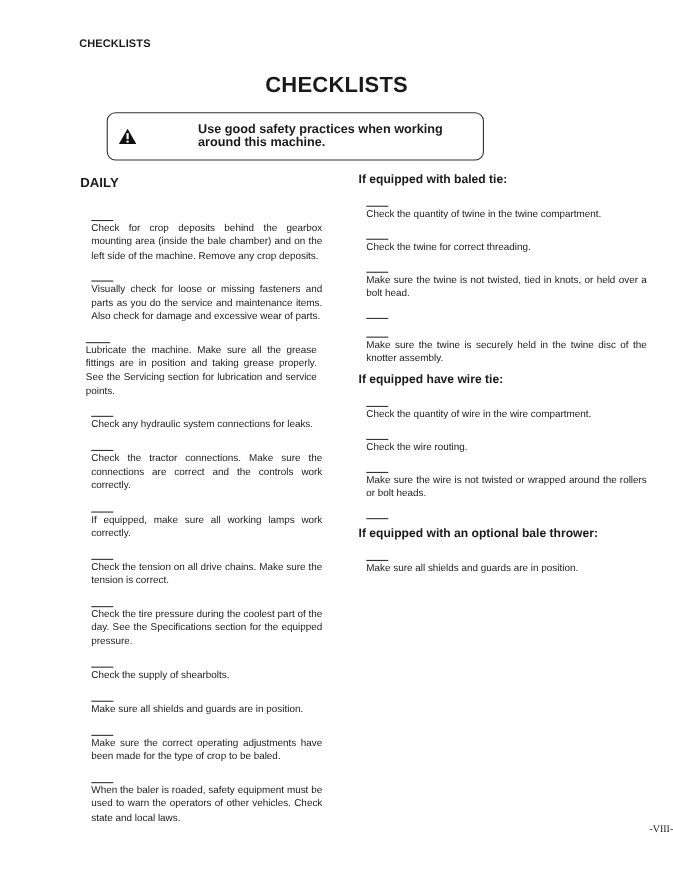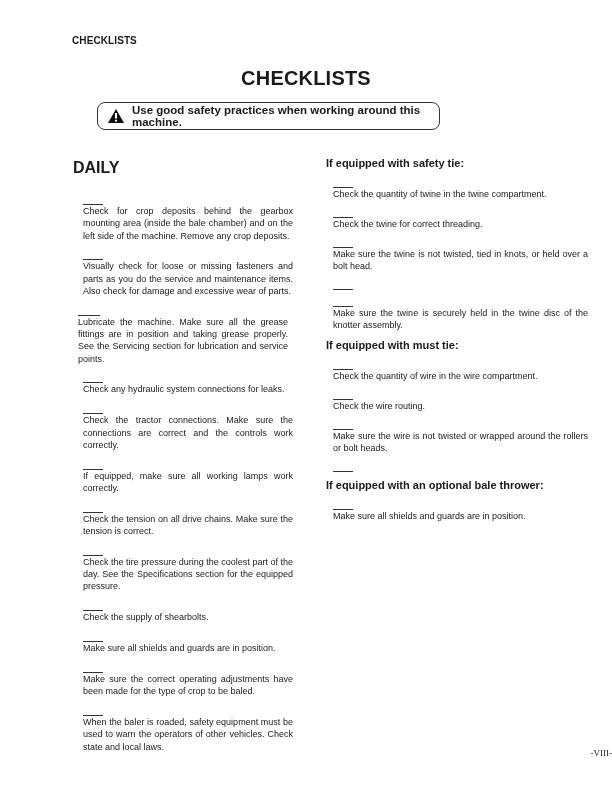--- a/index.html
+++ b/index.html
@@ -9,31 +9,31 @@
   }
   .running-head {
     position: absolute; left: 72px; top: 35px;
     font-size: 10px; font-weight: bold; letter-spacing: 0.1px;
   }
   .page-title {
     position: absolute; left: 0; width: 612px; top: 67px; text-align: center;
     font-size: 20px; font-weight: bold; letter-spacing: 0.2px;
   }
   .safety-box {
-    position: absolute; left: 97px; top: 102px; width: 343px; height: 28px;
+    position: absolute; left: 97px; top: 102px; width: 343px; height: 44px;
     border: 1.2px solid #333; border-radius: 8px;
     display: flex; align-items: center; padding-left: 10px; box-sizing: border-box;
-    font-size: 11.5px; font-weight: bold;
+    font-size: 11.5px; font-weight: bold; gap: 48px;
   }
   .safety-box svg { margin-right: 8px; flex: none; }
   .col { position: absolute; }
   .col-left { left: 73px; top: 159px; width: 240px; }
   .col-right { left: 326px; top: 157px; width: 262px; }
   .section-heading { font-weight: bold; font-size: 11px; margin: 0 0 14px 0; }
-  .col-left .section-heading { font-size: 16px; margin-bottom: 18px; }
+  .col-left .section-heading { font-size: 12px; margin-bottom: 18px; }
   .col-right .section-heading { margin-bottom: 9px; }
   .col-right .section-heading.later { margin-top: 6px; }
   .item {
     display: flex; font-size: 9px; line-height: 12.3px; margin-bottom: 8.5px; flex-direction: column;
   }
   .col-left .item { padding-left: 10px; }
   .col-left .item.outdent { padding-left: 5px; }
   .col-right .item { padding-left: 7px; margin-bottom: 7.5px; }
   .blank {
     flex: none; width: 20px; height: 8px; border-bottom: 1px solid #333;
@@ -108,42 +108,42 @@
       <span class="blank"></span>
       <span class="item-text">Make sure the correct operating adjustments have been made for the type of crop to be baled.</span>
     </div>
   <div class="item">
       <span class="blank"></span>
       <span class="item-text">When the baler is roaded, safety equipment must be used to warn the operators of other vehicles. Check state and local laws.</span>
     </div>
 </div>
 
 <div class="col col-right">
-  <div class="section-heading">If equipped with safety tie:</div>
+  <div class="section-heading">If equipped with baled tie:</div>
   <div class="item">
       <span class="blank"></span>
       <span class="item-text">Check the quantity of twine in the twine compartment.</span>
     </div>
   <div class="item">
       <span class="blank"></span>
       <span class="item-text">Check the twine for correct threading.</span>
     </div>
   <div class="item">
       <span class="blank"></span>
       <span class="item-text">Make sure the twine is not twisted, tied in knots, or held over a bolt head.</span>
     </div>
   <div class="item">
       <span class="blank"></span>
     </div>
   <div class="item">
       <span class="blank"></span>
       <span class="item-text">Make sure the twine is securely held in the twine disc of the knotter assembly.</span>
     </div>
 
-  <div class="section-heading later">If equipped with must tie:</div>
+  <div class="section-heading later">If equipped have wire tie:</div>
   <div class="item">
       <span class="blank"></span>
       <span class="item-text">Check the quantity of wire in the wire compartment.</span>
     </div>
   <div class="item">
       <span class="blank"></span>
       <span class="item-text">Check the wire routing.</span>
     </div>
   <div class="item">
       <span class="blank"></span>

